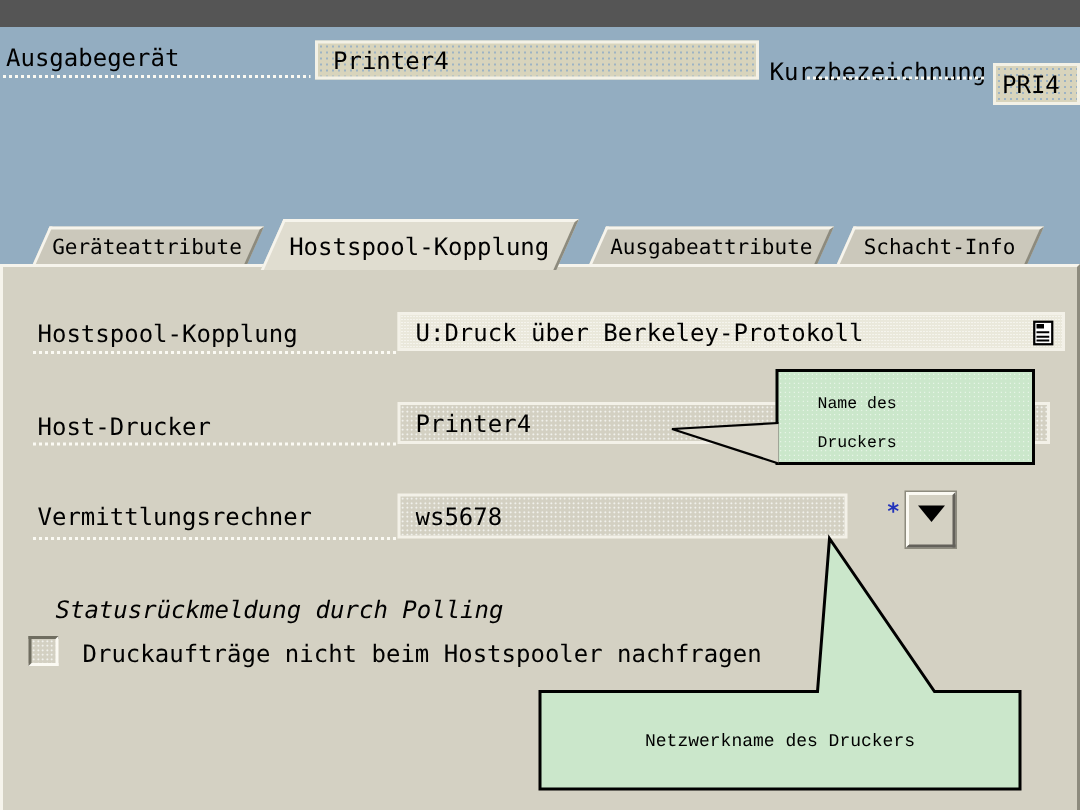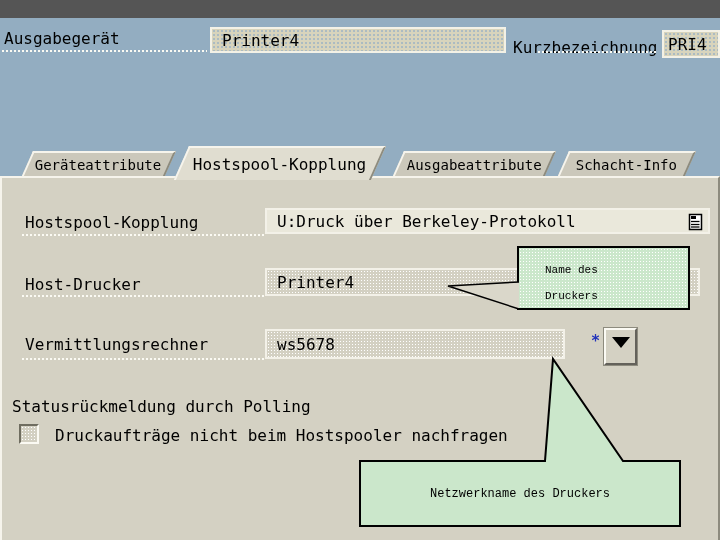--- a/index.html
+++ b/index.html
@@ -114,21 +114,21 @@
 </head>
 <body>
 
 <div id="screen">
 
   <div class="abs lbl" style="left:4px; top:12px;">Ausgabegerät</div>
   <div class="abs etch" style="left:2px; top:32px; width:205px;"></div>
   <input class="abs field-top" style="left: 210px; top: 9px; width: 296px; height: 26px;" value="Printer4">
   <div class="abs lbl" style="left:513px; top:21px;">Kurzbezeichnung</div>
   <div class="abs etch" style="left:538px; top:33px; width:120px;"></div>
-  <input class="abs field-top" style="left: 662px; top: 12px; width: 58px; height: 28px; padding: 0px 4px;" value="PRI4">
+  <input class="abs field-top" style="left: 662px; top: 24px; width: 58px; height: 28px; padding: 0px 4px;" value="PRI4">
 
   <div class="tab" style="left:33px; top:133px; width:143px; height:25px;">
     <span class="tab-text">Geräteattribute</span>
   </div>
   <div class="tab active" style="left:189px; top:128px; width:197px; height:34px;">
     <span class="tab-text">Hostspool-Kopplung</span>
   </div>
   <div class="tab" style="left:404px; top:133px; width:152px; height:25px;">
     <span class="tab-text">Ausgabeattribute</span>
   </div>
@@ -156,21 +156,21 @@
   <input class="abs field-panel" style="left: 265px; top: 250px; width: 435px; height: 28px; z-index: 2;" value="Printer4">
 
   <div class="abs lbl" style="left:25px; top:318px; z-index:2;">Vermittlungsrechner</div>
   <div class="abs etch" style="left:22px; top:340px; width:243px; z-index:2;"></div>
   <input class="abs field-panel" style="left: 265px; top: 311px; width: 300px; height: 30px; z-index: 2;" value="ws5678">
   <div class="abs asterisk" style="left:591px; top:314px; z-index:2;">*</div>
   <div class="dd-button">
     <div class="dd-tri"></div>
   </div>
 
-  <div class="abs lbl" style="left:12px; top:380px; z-index:2;">Statusrückmeldung durch Polling</div>
+  <div class="abs lbl" style="left:37px; top:380px; z-index:2;font-style:italic;">Statusrückmeldung durch Polling</div>
   <div class="checkbox"></div>
   <div class="abs lbl" style="left:55px; top:409px; z-index:2;">Druckaufträge nicht beim Hostspooler nachfragen</div>
 
   <div id="callout-name" class="callout">
     <div>Name des</div>
     <div>Druckers</div>
   </div>
 
   <svg id="overlay-svg" width="720" height="540" viewBox="0 0 720 540">
     <path d="M519,264 L448,268 L519,291" fill="#dad7ca" stroke="#000" stroke-width="1.5"></path>

